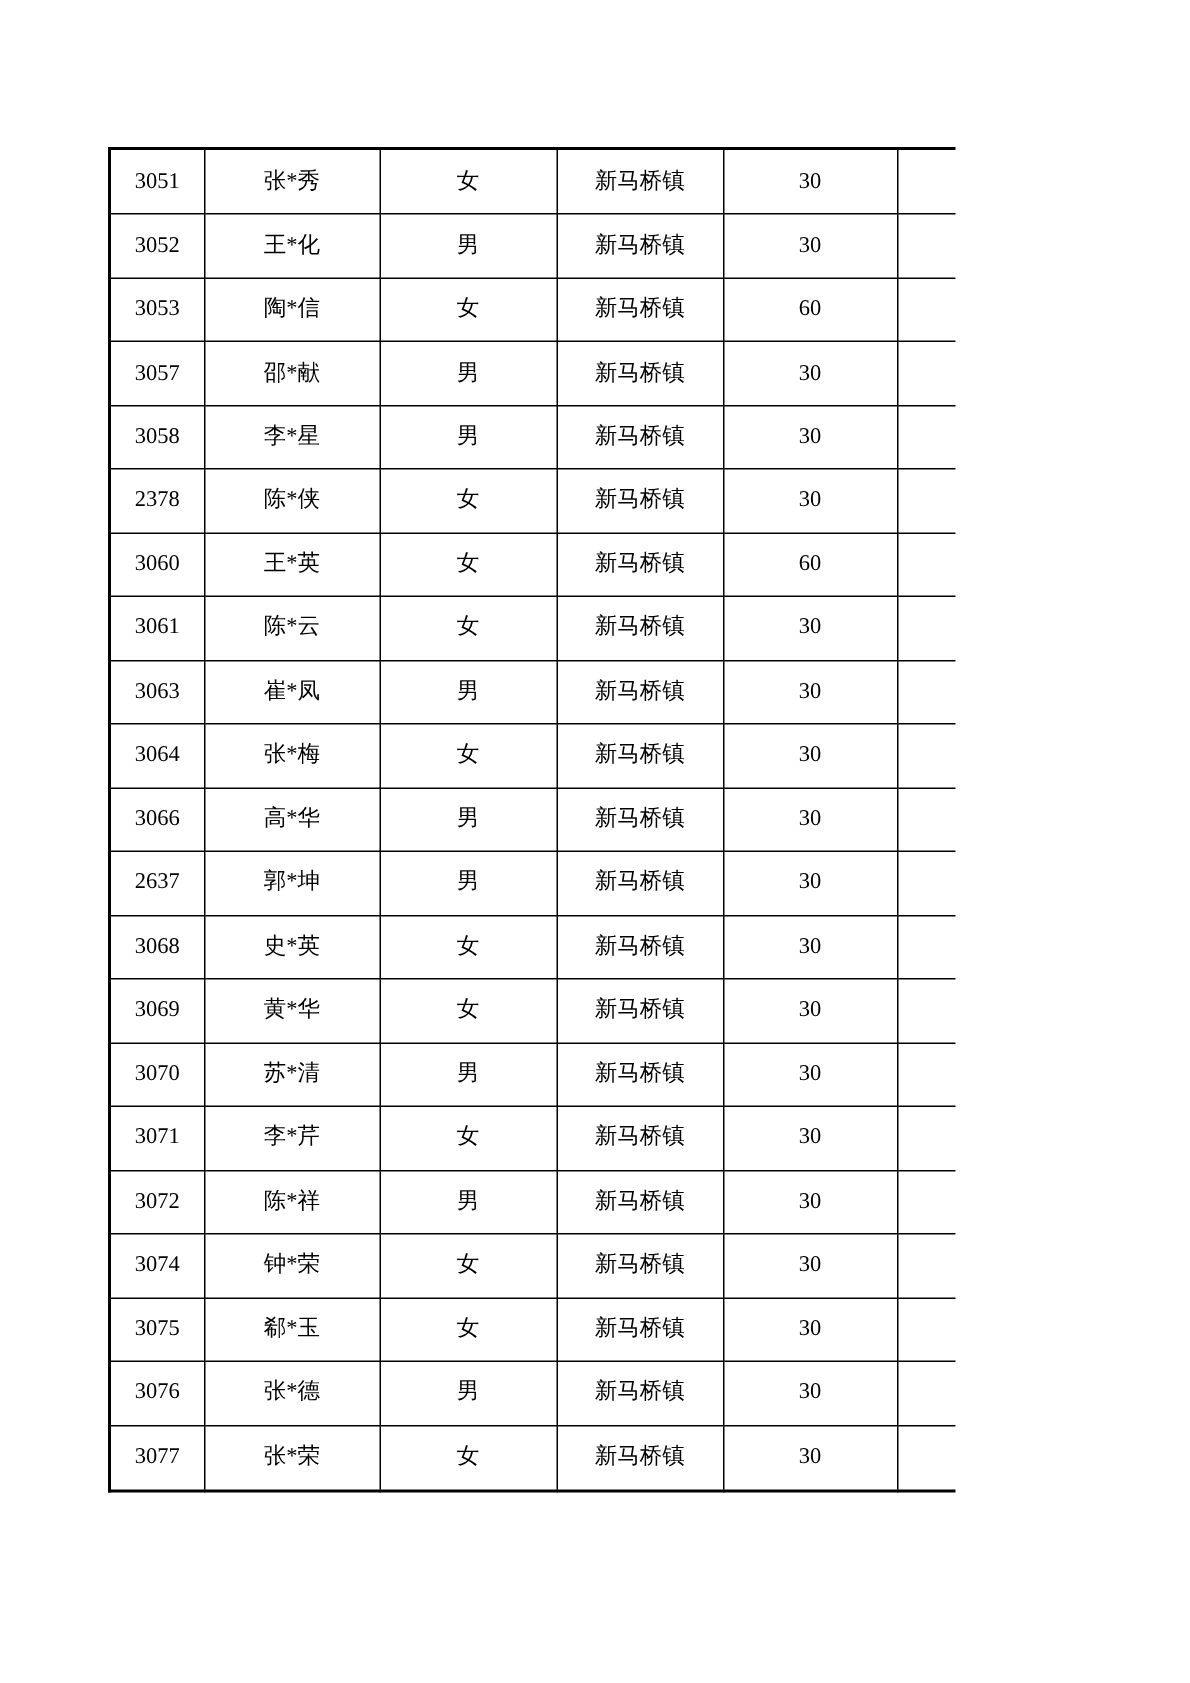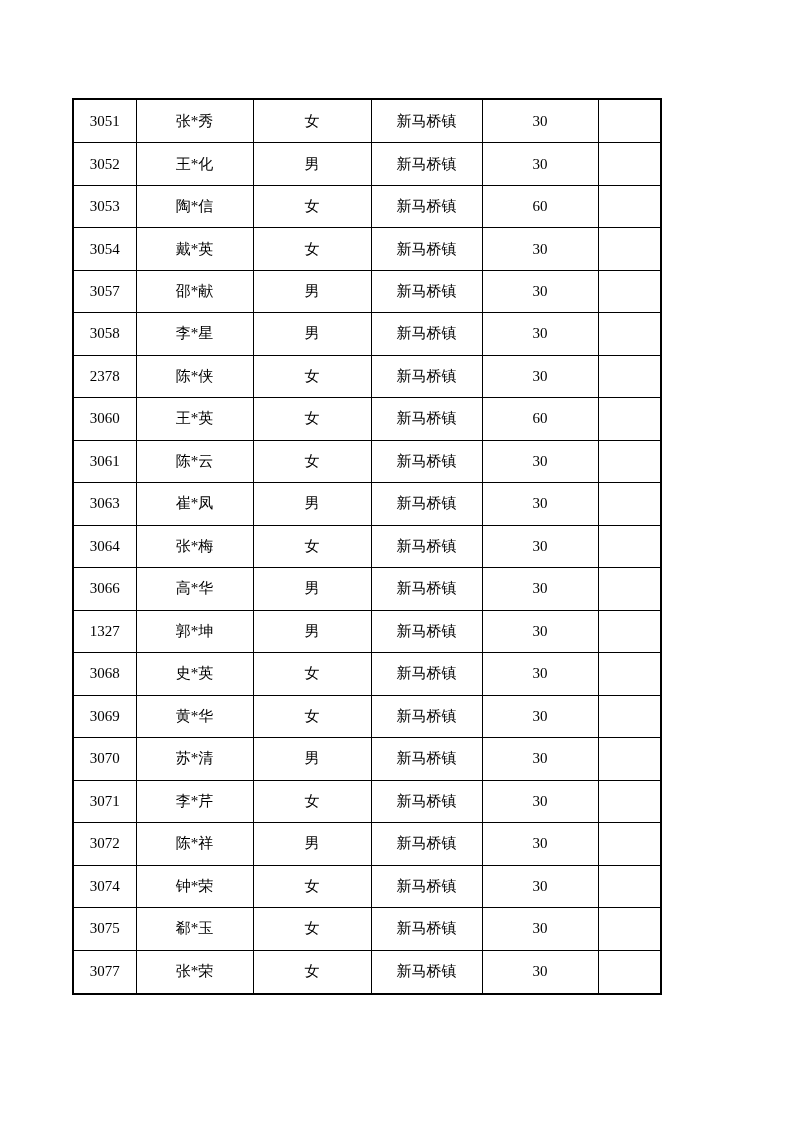--- a/index.html
+++ b/index.html
@@ -14,21 +14,20 @@
     font-family: "Liberation Serif", "DejaVu Serif", serif;
     color: #000000;
   }
   .page {
     position: absolute;
     left: 0; top: 0;
     width: 637px;
     height: 1122px;
     background: #ffffff;
     overflow: hidden;
-    padding-left: 44px;
   }
   table.data-table {
     position: absolute;
     left: 72px;
     top: 98px;
     width: 588px;
     height: 897px;
     border-collapse: collapse;
     table-layout: fixed;
     border: 2px solid #000000;
@@ -83,28 +82,20 @@
   </tr>
         <tr>
     <td>3053</td>
     <td>陶*信</td>
     <td>女</td>
     <td>新马桥镇</td>
     <td>60</td>
     <td></td>
   </tr>
         <tr>
-    <td>3054</td>
-    <td>戴*英</td>
-    <td>女</td>
-    <td>新马桥镇</td>
-    <td>30</td>
-    <td></td>
-  </tr>
-        <tr>
     <td>3057</td>
     <td>邵*献</td>
     <td>男</td>
     <td>新马桥镇</td>
     <td>30</td>
     <td></td>
   </tr>
         <tr>
     <td>3058</td>
     <td>李*星</td>
@@ -155,21 +146,21 @@
   </tr>
         <tr>
     <td>3066</td>
     <td>高*华</td>
     <td>男</td>
     <td>新马桥镇</td>
     <td>30</td>
     <td></td>
   </tr>
         <tr>
-    <td>1327</td>
+    <td>2637</td>
     <td>郭*坤</td>
     <td>男</td>
     <td>新马桥镇</td>
     <td>30</td>
     <td></td>
   </tr>
         <tr>
     <td>3068</td>
     <td>史*英</td>
     <td>女</td>
@@ -214,20 +205,28 @@
     <td>钟*荣</td>
     <td>女</td>
     <td>新马桥镇</td>
     <td>30</td>
     <td></td>
   </tr>
         <tr>
     <td>3075</td>
     <td>郗*玉</td>
     <td>女</td>
+    <td>新马桥镇</td>
+    <td>30</td>
+    <td></td>
+  </tr>
+        <tr>
+    <td>3076</td>
+    <td>张*德</td>
+    <td>男</td>
     <td>新马桥镇</td>
     <td>30</td>
     <td></td>
   </tr>
         <tr>
     <td>3077</td>
     <td>张*荣</td>
     <td>女</td>
     <td>新马桥镇</td>
     <td>30</td>

